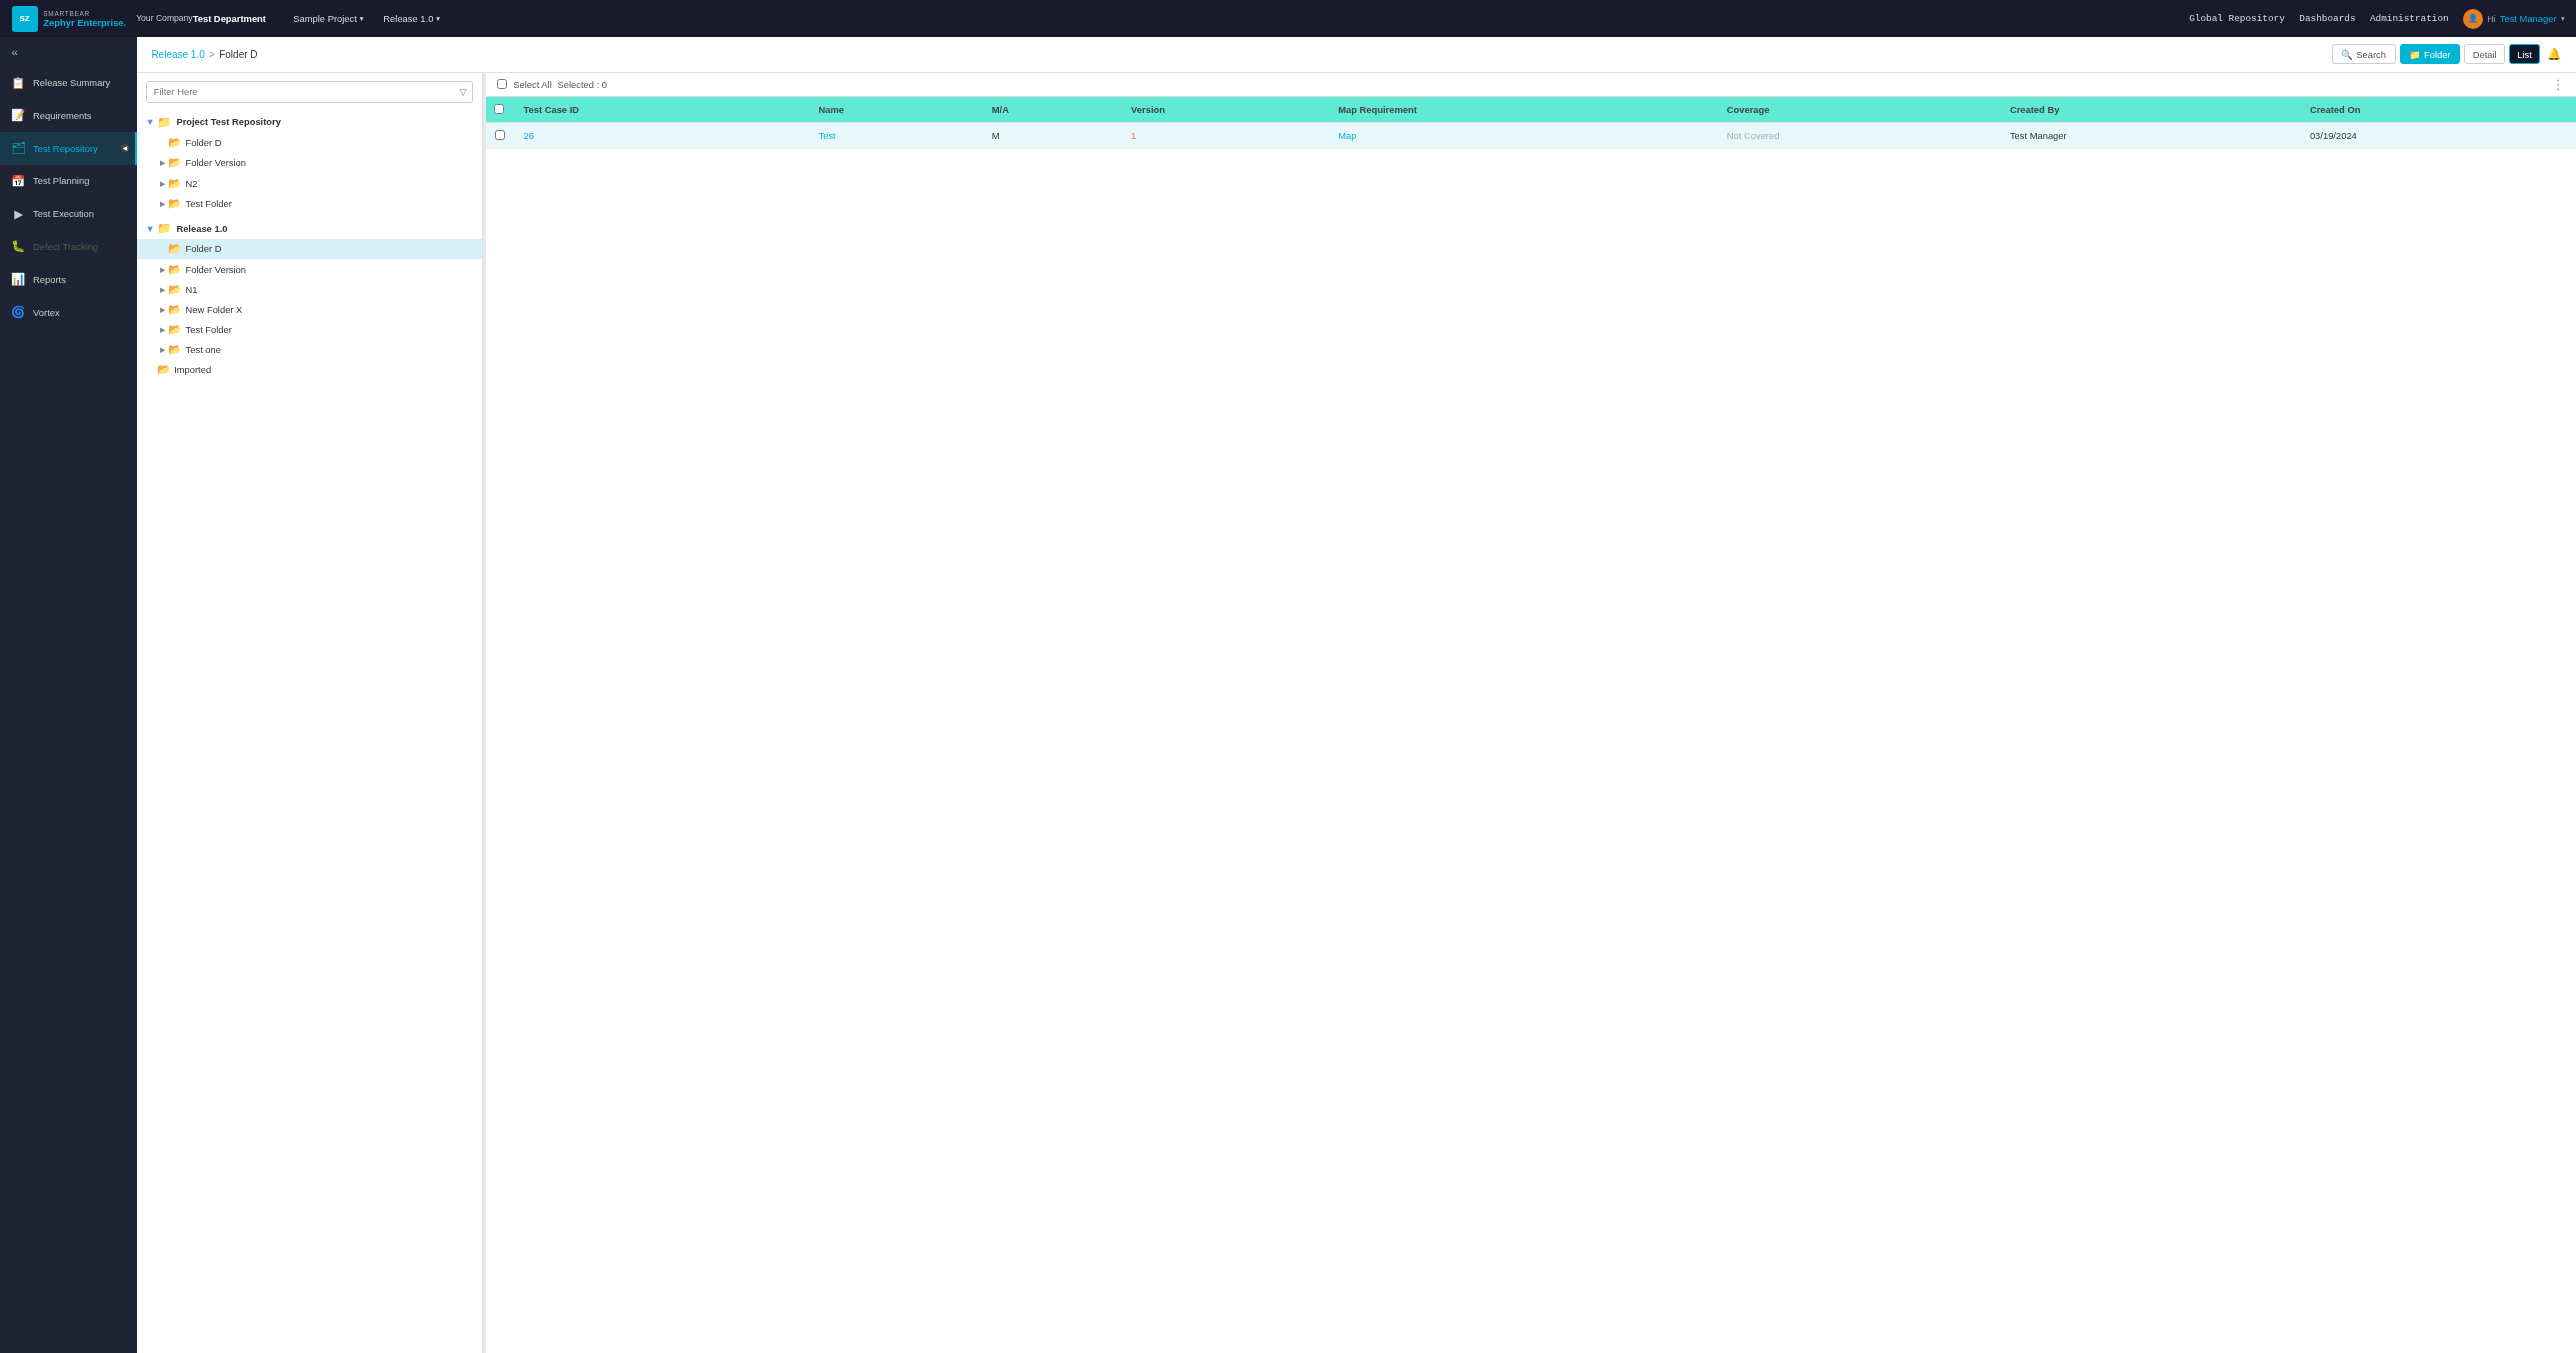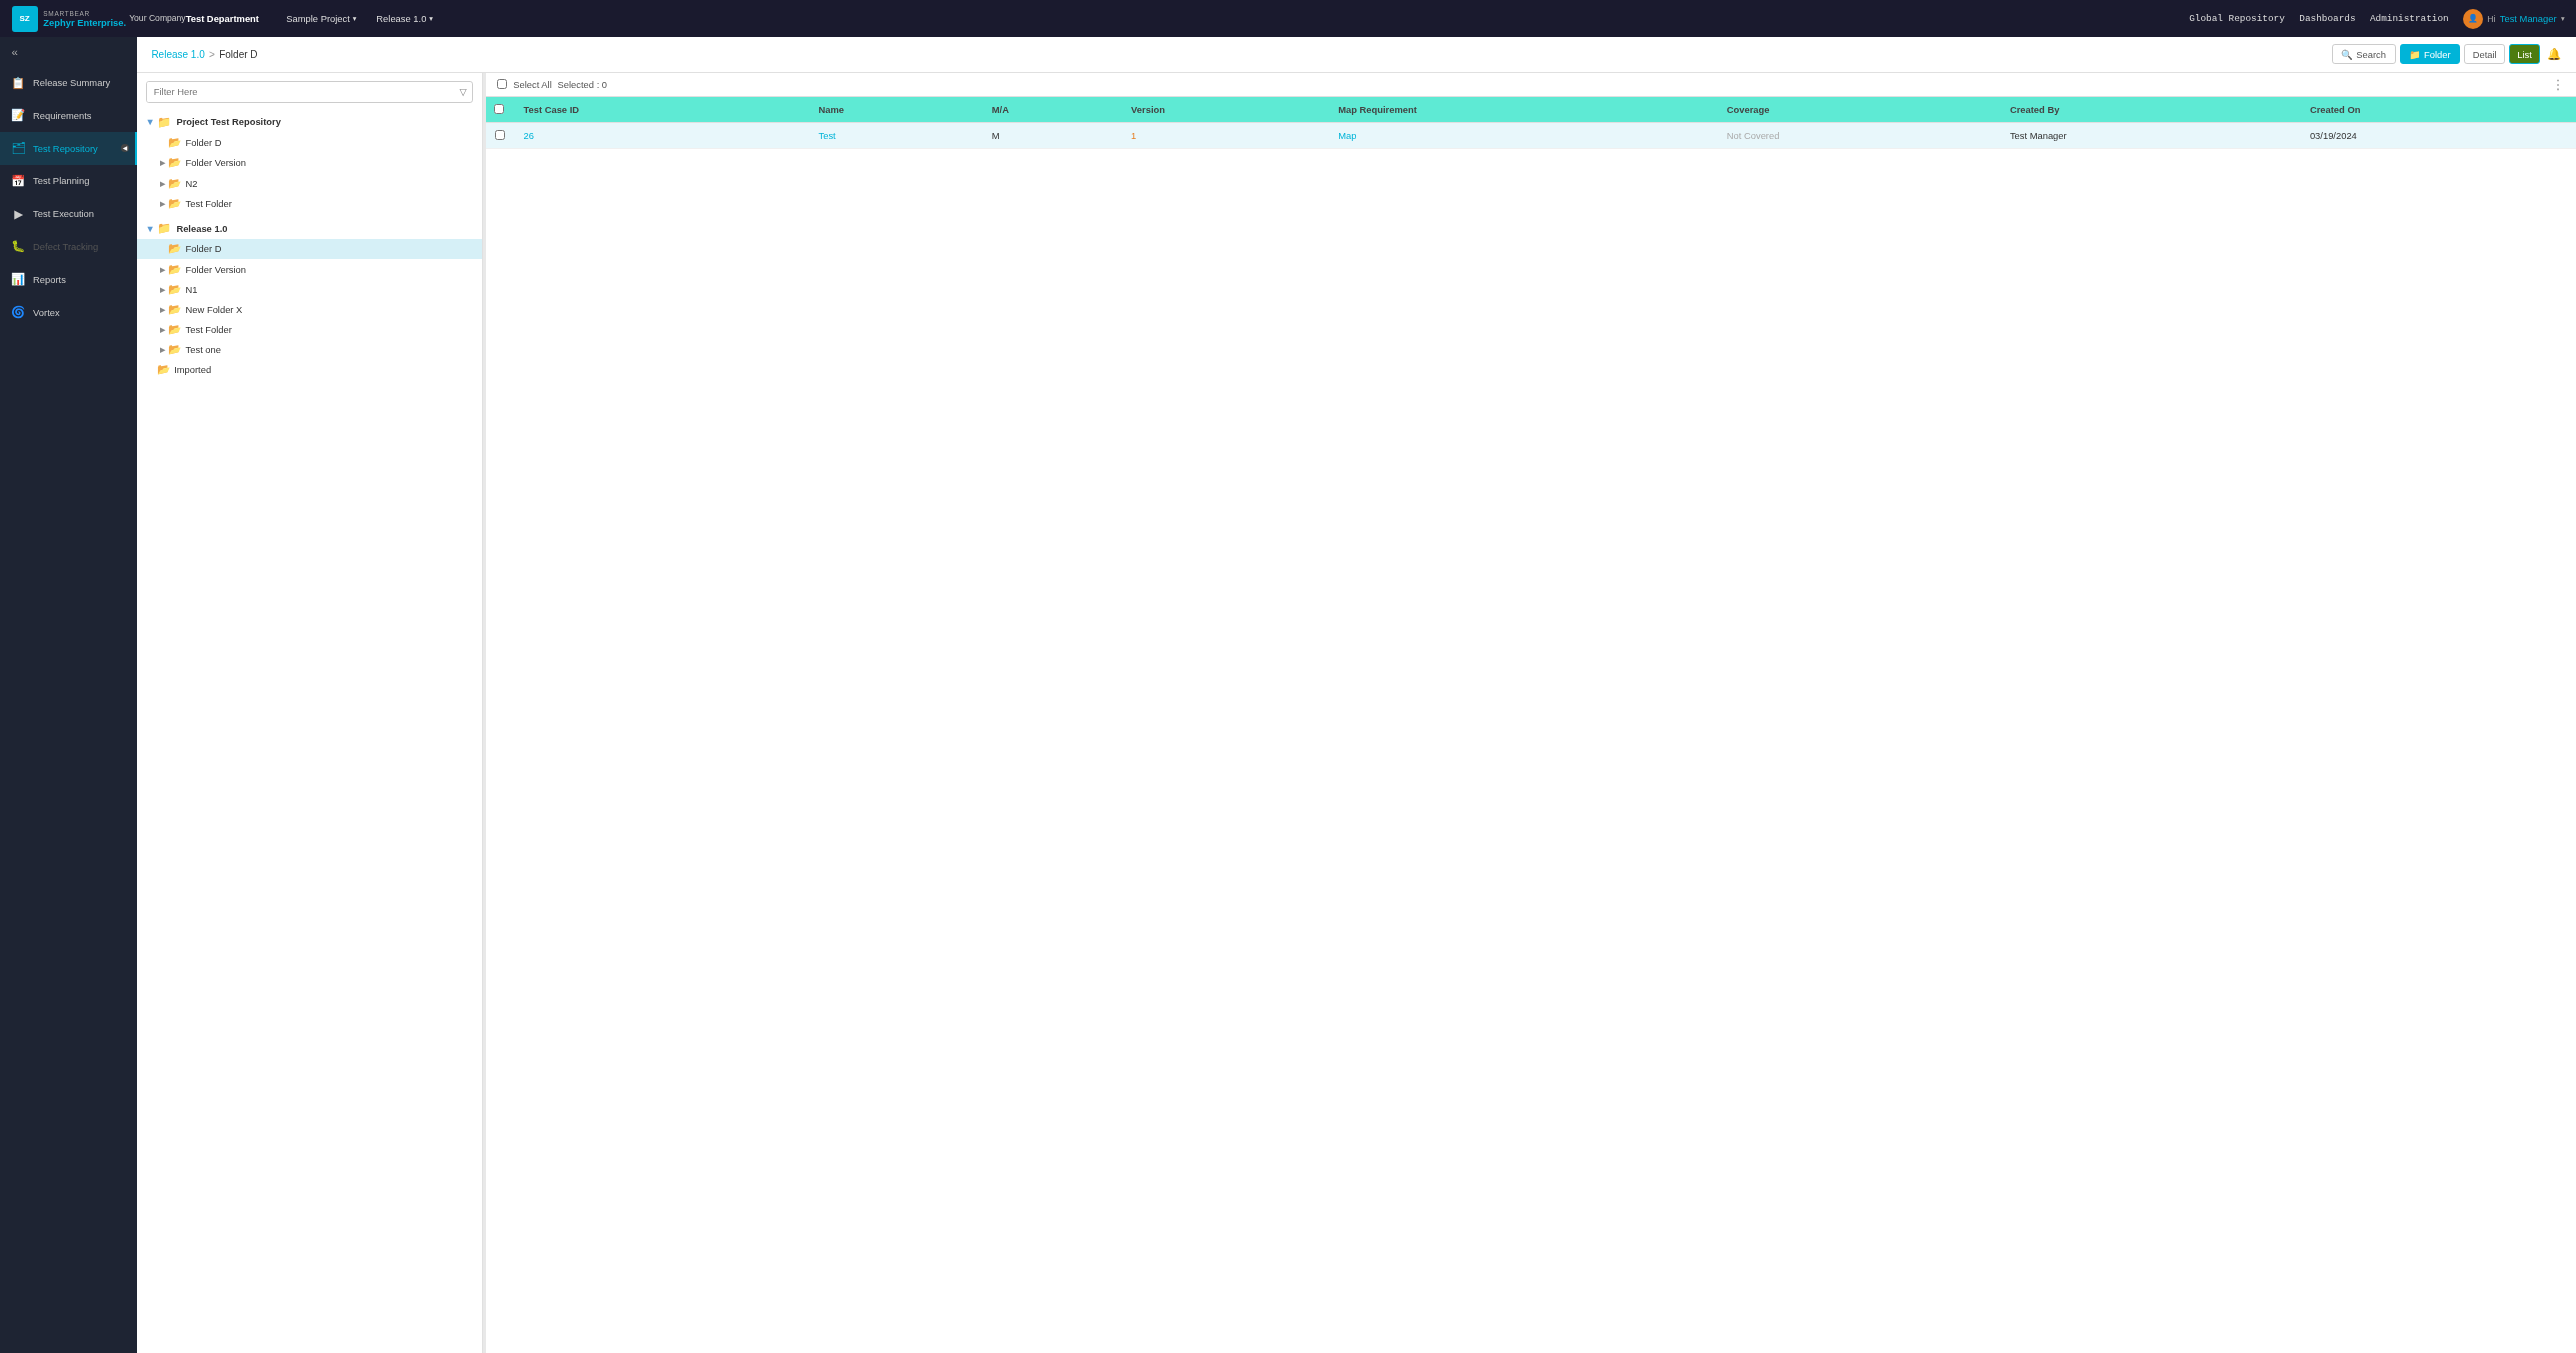--- a/index.html
+++ b/index.html
@@ -3,21 +3,21 @@
   <meta charset="utf-8">
   <style>
     * { box-sizing: border-box; margin: 0; padding: 0; }
     body { font-family: -apple-system, BlinkMacSystemFont, 'Segoe UI', Arial, sans-serif; font-size: 9.4px; background: #f5f5f5; display: flex; flex-direction: column; height: 100vh; overflow: hidden; }
 
     
     .top-nav {
       display: flex; align-items: center; background: #1a1a2e; color: #fff;
       padding: 0 11.5px; height: 37px; flex-shrink: 0; gap: 0;
     }
-    .logo-area { display: flex; align-items: center; gap: 5.8px; margin-right: 3px; }
+    .logo-area { display: flex; align-items: center; gap: 5.8px; margin-right: 10px; }
     .logo-icon { width: 26px; height: 26px; background: #00b4d8; border-radius: 2.9px; display: flex; align-items: center; justify-content: center; font-weight: bold; font-size: 8px; color: #fff; flex-shrink: 0; }
     .dept-info { display: flex; flex-direction: row; margin-right: 17.3px; }
     .dept-company { font-size: 8.6px; color: #ccc; }
     .dept-name { font-size: 9.4px; font-weight: 600; color: #fff; }
     .nav-item { display: flex; align-items: center; gap: 2.9px; padding: 0 10px; height: 37px; color: #ddd; cursor: pointer; font-size: 9.4px; white-space: nowrap; }
     .nav-item .arrow { font-size: 7.2px; }
     .nav-spacer { flex: 1; }
     .nav-right { display: flex; align-items: center; gap: 14.4px; }
     .nav-link { color: #ddd; cursor: pointer; font-size: 9.4px; font-family: Liberation Mono, monospace; }
     .user-area { display: flex; align-items: center; gap: 4.3px; color: #ddd; cursor: pointer; }
@@ -46,21 +46,21 @@
     
     .breadcrumb-bar { display: flex; align-items: center; justify-content: space-between; padding: 7.2px 14.4px; border-bottom: 0.7px solid #e0e0e0; background: #fff; flex-shrink: 0; }
     .breadcrumb { display: flex; align-items: center; gap: 4.3px; font-size: 10px; color: #555; }
     .breadcrumb-link { color: #00b4d8; cursor: pointer; }
     .breadcrumb-sep { color: #999; }
     .breadcrumb-current { color: #333; font-weight: 500; }
     .breadcrumb-actions { display: flex; align-items: center; gap: 4.3px; }
     .btn-search { display: flex; align-items: center; gap: 2.9px; border: 0.7px solid #ccc; background: #fff; padding: 3.6px 8.6px; border-radius: 2.9px; cursor: pointer; font-size: 9.4px; color: #555; }
     .btn-folder { display: flex; align-items: center; gap: 2.9px; border: 0.7px solid #00b4d8; background: #00b4d8; padding: 3.6px 8.6px; border-radius: 2.9px; cursor: pointer; font-size: 9.4px; color: #fff; }
     .btn-view { border: 0.7px solid #ccc; background: #fff; padding: 3.6px 7.2px; border-radius: 2.9px; cursor: pointer; font-size: 9.4px; color: #555; }
-    .btn-view.active { background: #4d7c0f; border-color: #00b4d8; color: #fff; }
+    .btn-view.active { background: #0f172a; border-color: #00b4d8; color: #fff; }
     .bell-icon { font-size: 11.5px; color: #888; cursor: pointer; margin-left: 2.9px; }
 
     
     .main-split { display: flex; flex: 1; overflow: hidden; }
 
     
     .tree-panel { width: 346px; flex-shrink: 0; border-right: 0.7px solid #e0e0e0; overflow-y: auto; padding: 8.6px 0; background: #fff; }
     .filter-bar { display: flex; align-items: center; margin: 0 8.6px 8.6px; border: 0.7px solid #ccc; border-radius: 2.9px; overflow: hidden; }
     .filter-input { flex: 1; border: none; padding: 4.3px 7.2px; font-size: 9.4px; color: #aaa; outline: none; }
     .filter-icon { padding: 4.3px 5.8px; color: #888; cursor: pointer; }

